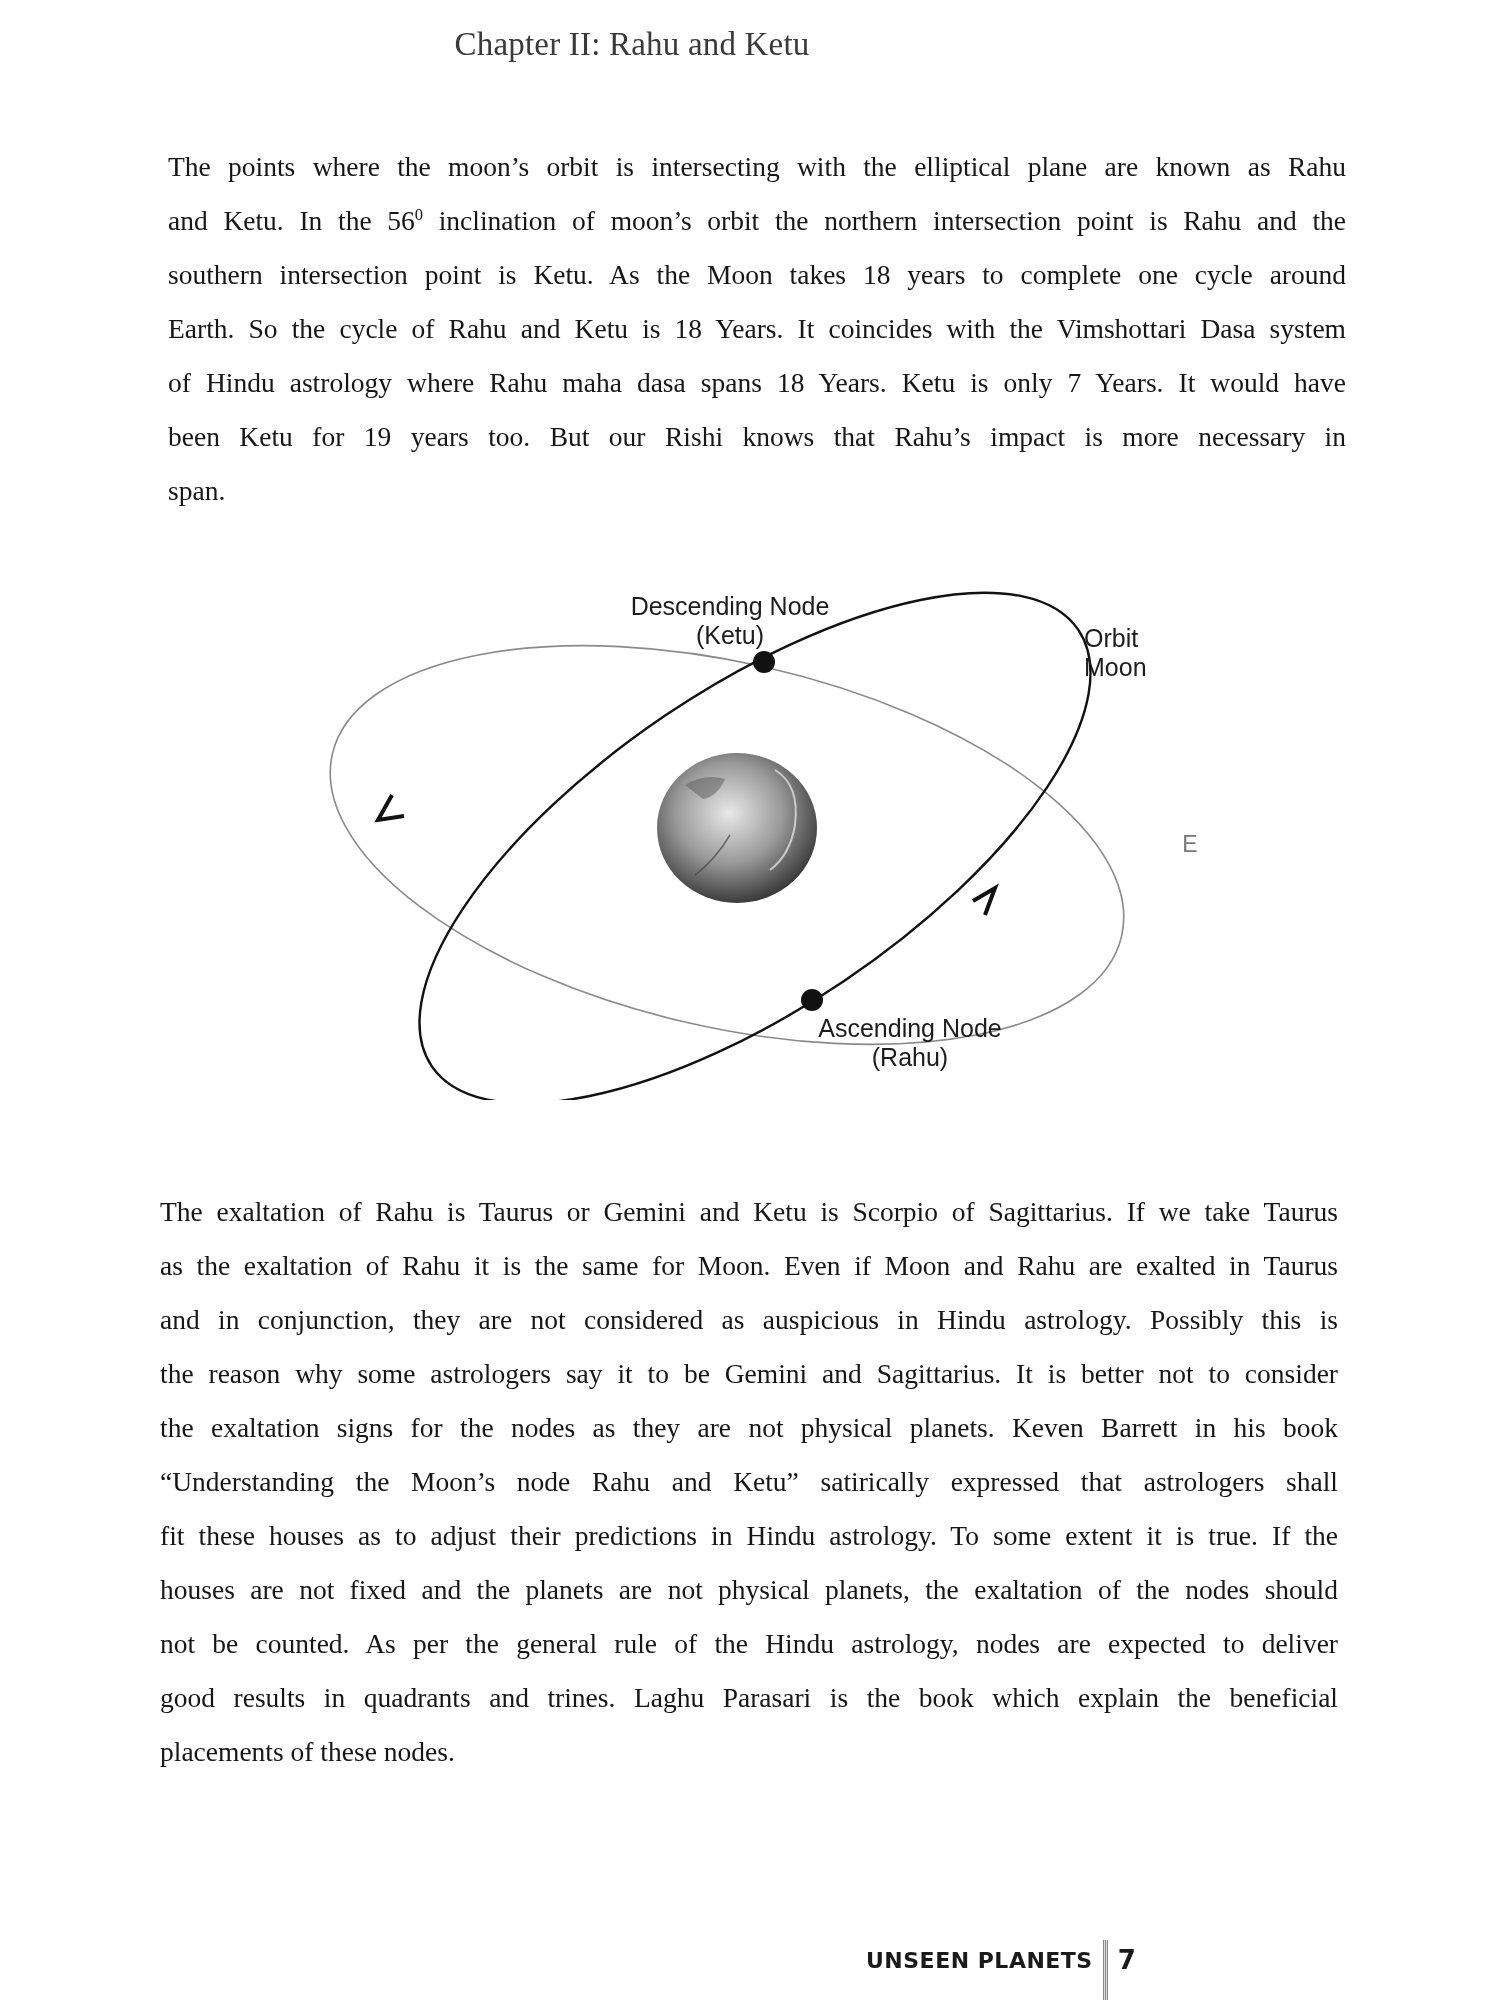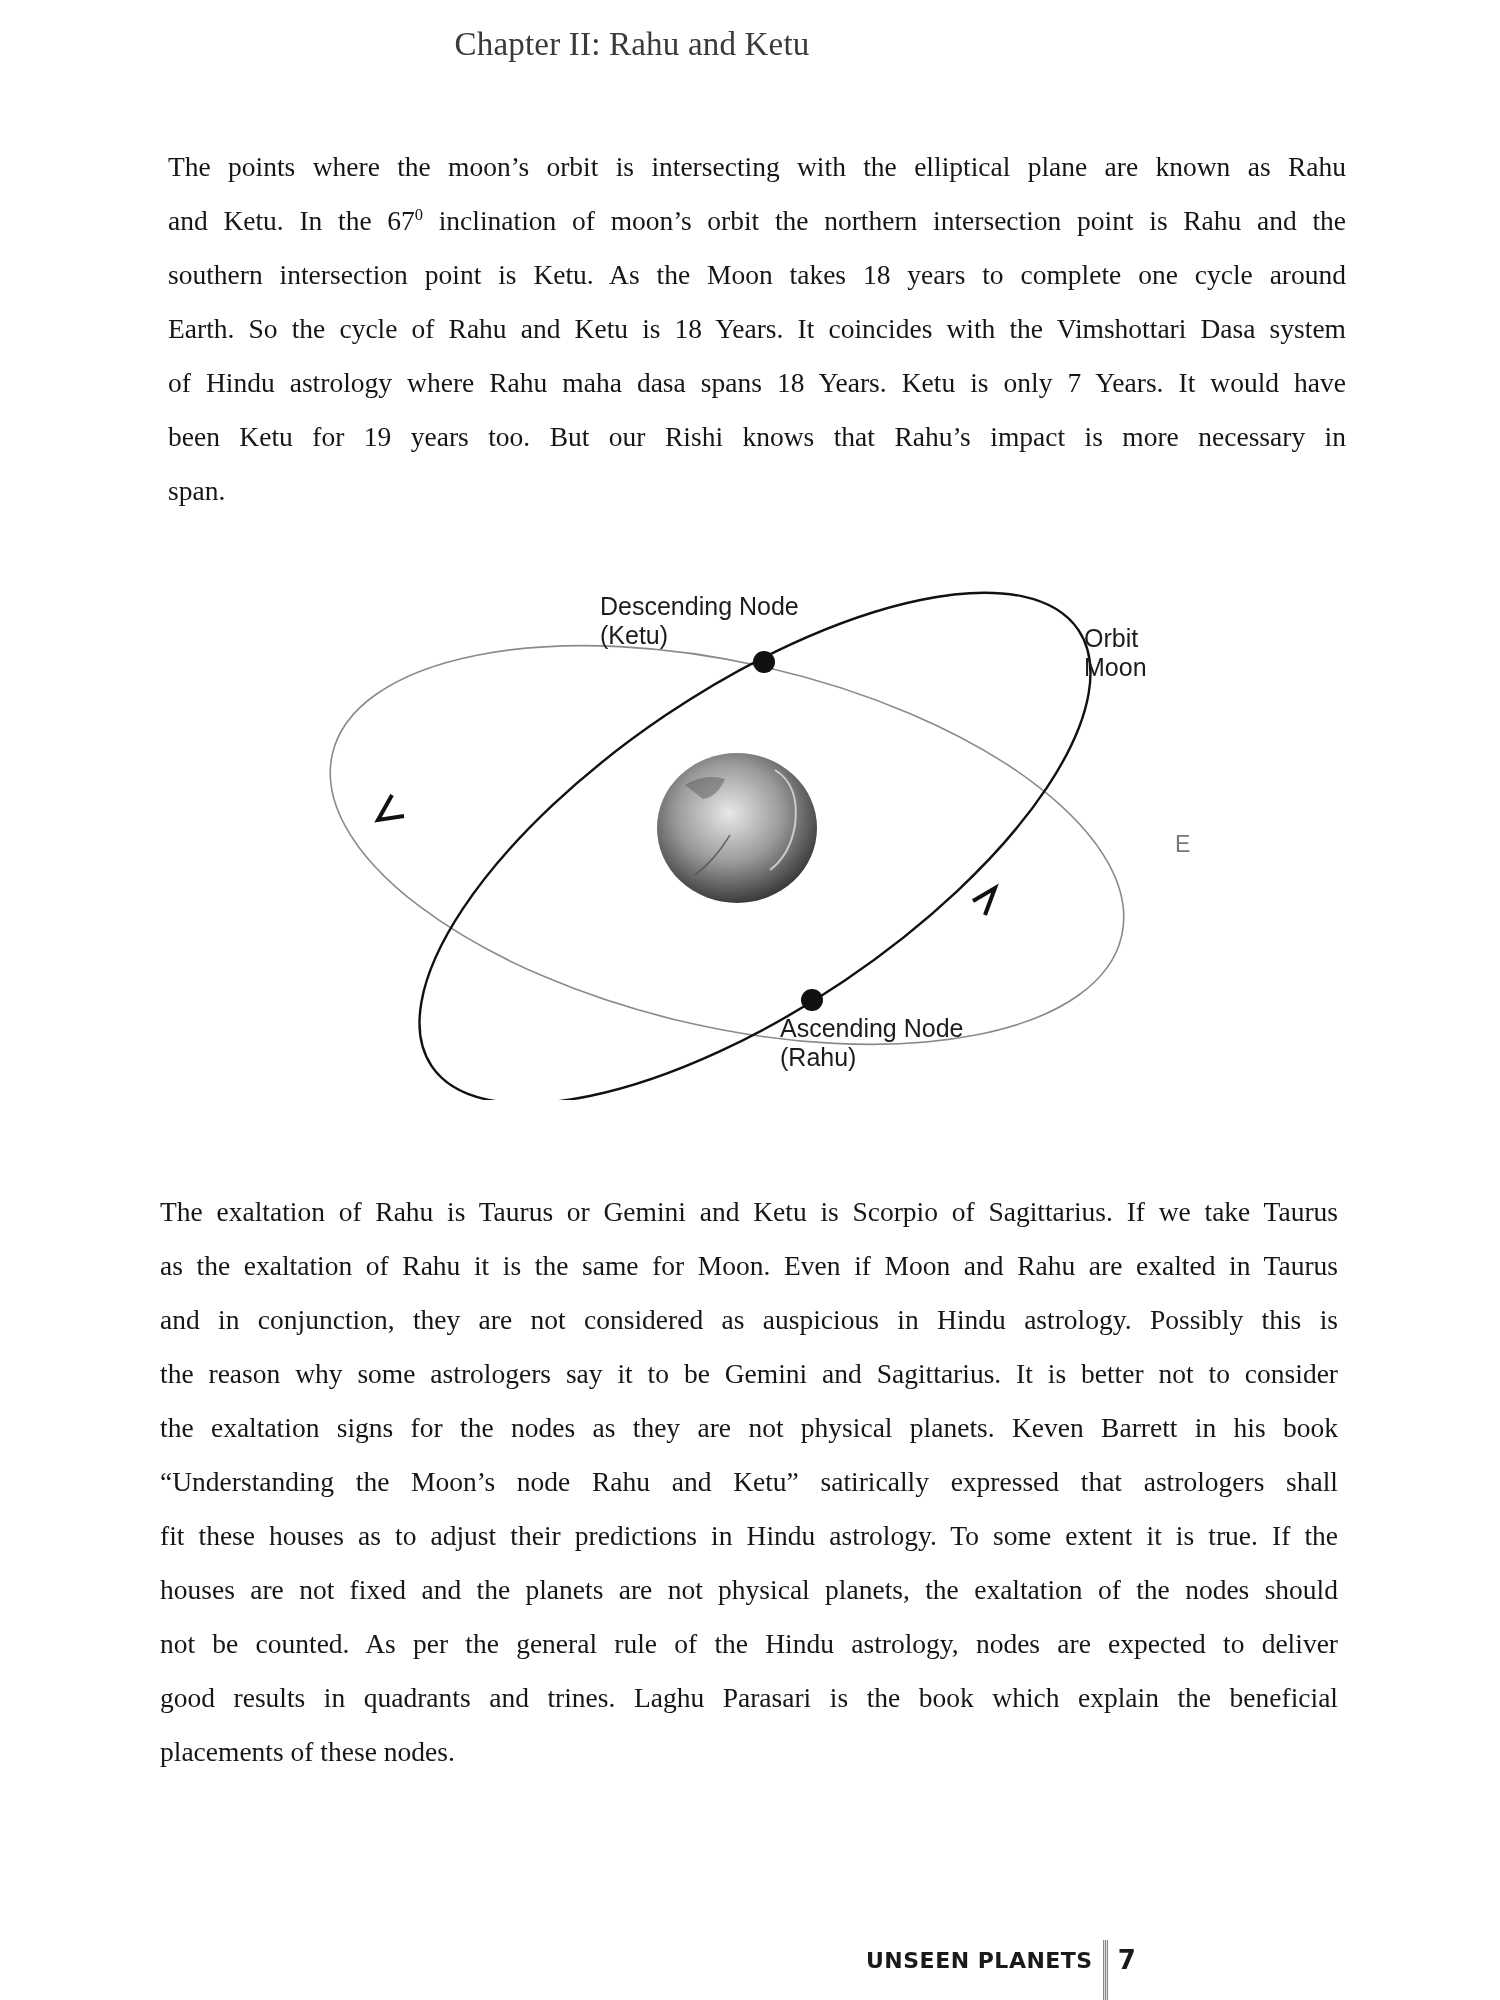--- a/index.html
+++ b/index.html
@@ -19,38 +19,38 @@
   .para .line { display: block; text-align: justify; text-align-last: justify; white-space: nowrap; }
   .para .line.last { text-align-last: left; }
   .p1 { left: 168px; top: 140px; width: 1178px; }
   .p2 { left: 160px; top: 1185px; width: 1178px; }
   sup { font-size: 60%; vertical-align: super; line-height: 0; }
   em { font-style: italic; }
   .figure { position: absolute; left: 280px; top: 580px; width: 950px; height: 520px; }
   .figure svg { position: absolute; left: 0; top: 0; }
   .flabel {
     position: absolute; font-family: "Liberation Sans", "DejaVu Sans", sans-serif;
-    font-size: 25px; color: #1c1c1c; line-height: 29px;
+    font-size: 25px; color: #1c1c1c; text-align: center; line-height: 29px;
   }
   .footer {
     position: absolute; top: 1940px; left: 866px; height: 40px; display: flex; align-items: center;
     font-family: "DejaVu Sans", "Liberation Sans", sans-serif; font-weight: bold; color: #1a1a1a;
   }
   .footer .title { font-size: 22px; letter-spacing: 0.5px; }
   .footer .bar { width: 5px; height: 62px; margin: 0 10px 0 10px; background: repeating-linear-gradient(90deg,#888 0 1px,#ddd 1px 2px); align-self: flex-start; }
   .footer .num { font-size: 26px; }
 </style>
 </head>
 <body>
 
 <div class="header">Chapter II: Rahu and Ketu</div>
 
 <div class="para p1">
   <span class="line">The points where the moon’s orbit is intersecting with the elliptical plane are known as Rahu</span>
-  <span class="line"><span>and Ketu. In the 67</span><sup>0</sup><span> inclination of moon’s orbit the northern intersection point is Rahu and the</span></span>
+  <span class="line"><span>and Ketu. In the 56</span><sup>0</sup><span> inclination of moon’s orbit the northern intersection point is Rahu and the</span></span>
   <span class="line">southern intersection point is Ketu. As the Moon takes 18 years to complete one cycle around</span>
   <span class="line">Earth. So the cycle of Rahu and Ketu is 18 Years. It coincides with the Vimshottari Dasa system</span>
   <span class="line">of Hindu astrology where Rahu maha dasa spans 18 Years. Ketu is only 7 Years. It would have</span>
   <span class="line">been Ketu for 19 years too. But our Rishi knows that Rahu’s impact is more necessary in</span>
   <span class="line last">span.</span>
 </div>
 
 <div class="figure">
   <svg width="950" height="520" viewBox="0 0 950 520">
     <defs>

